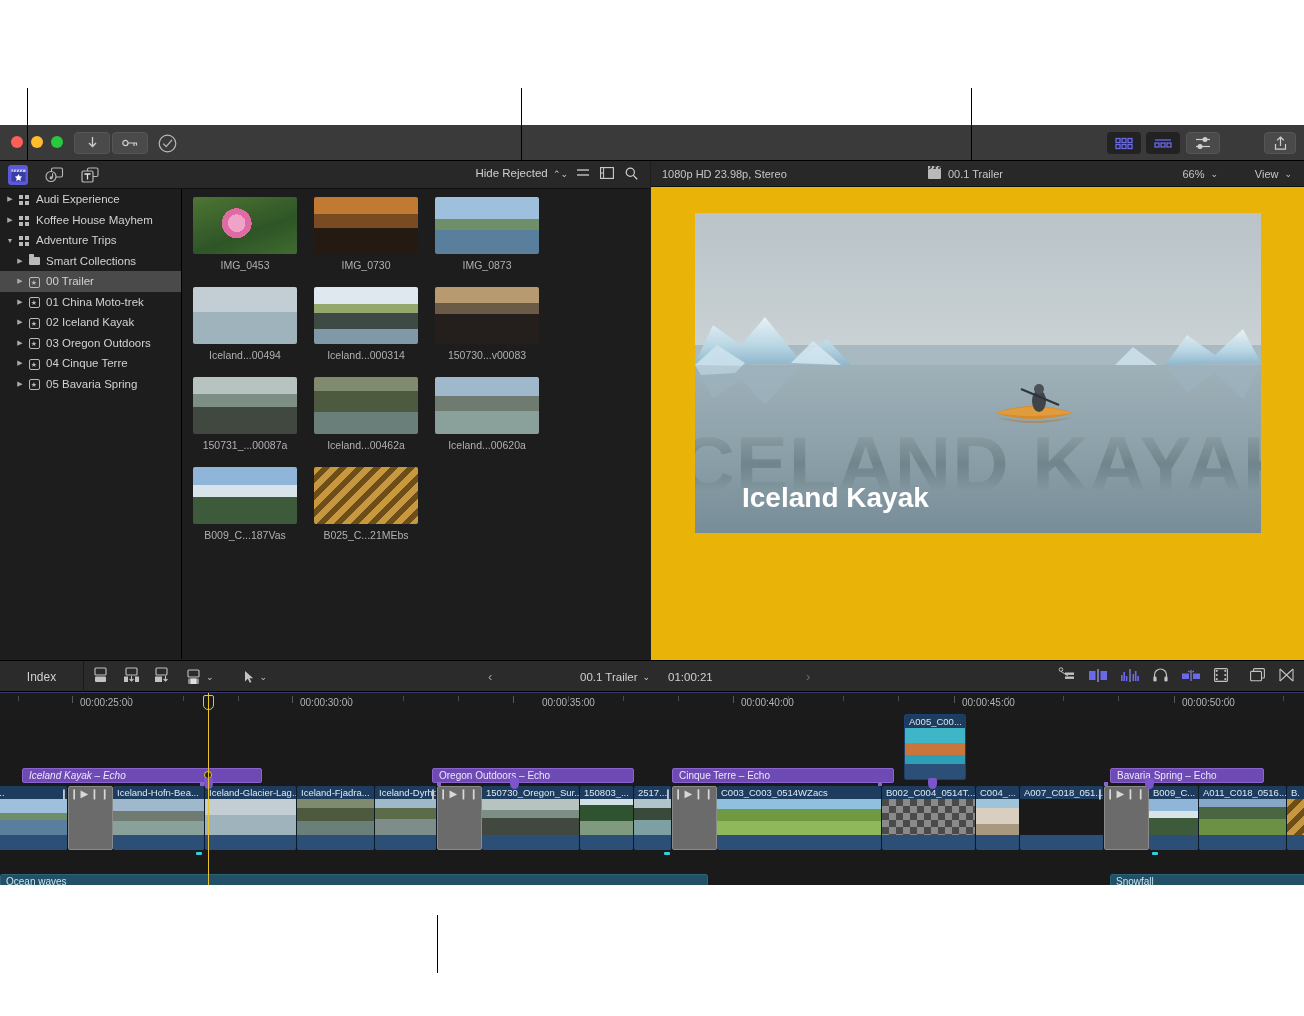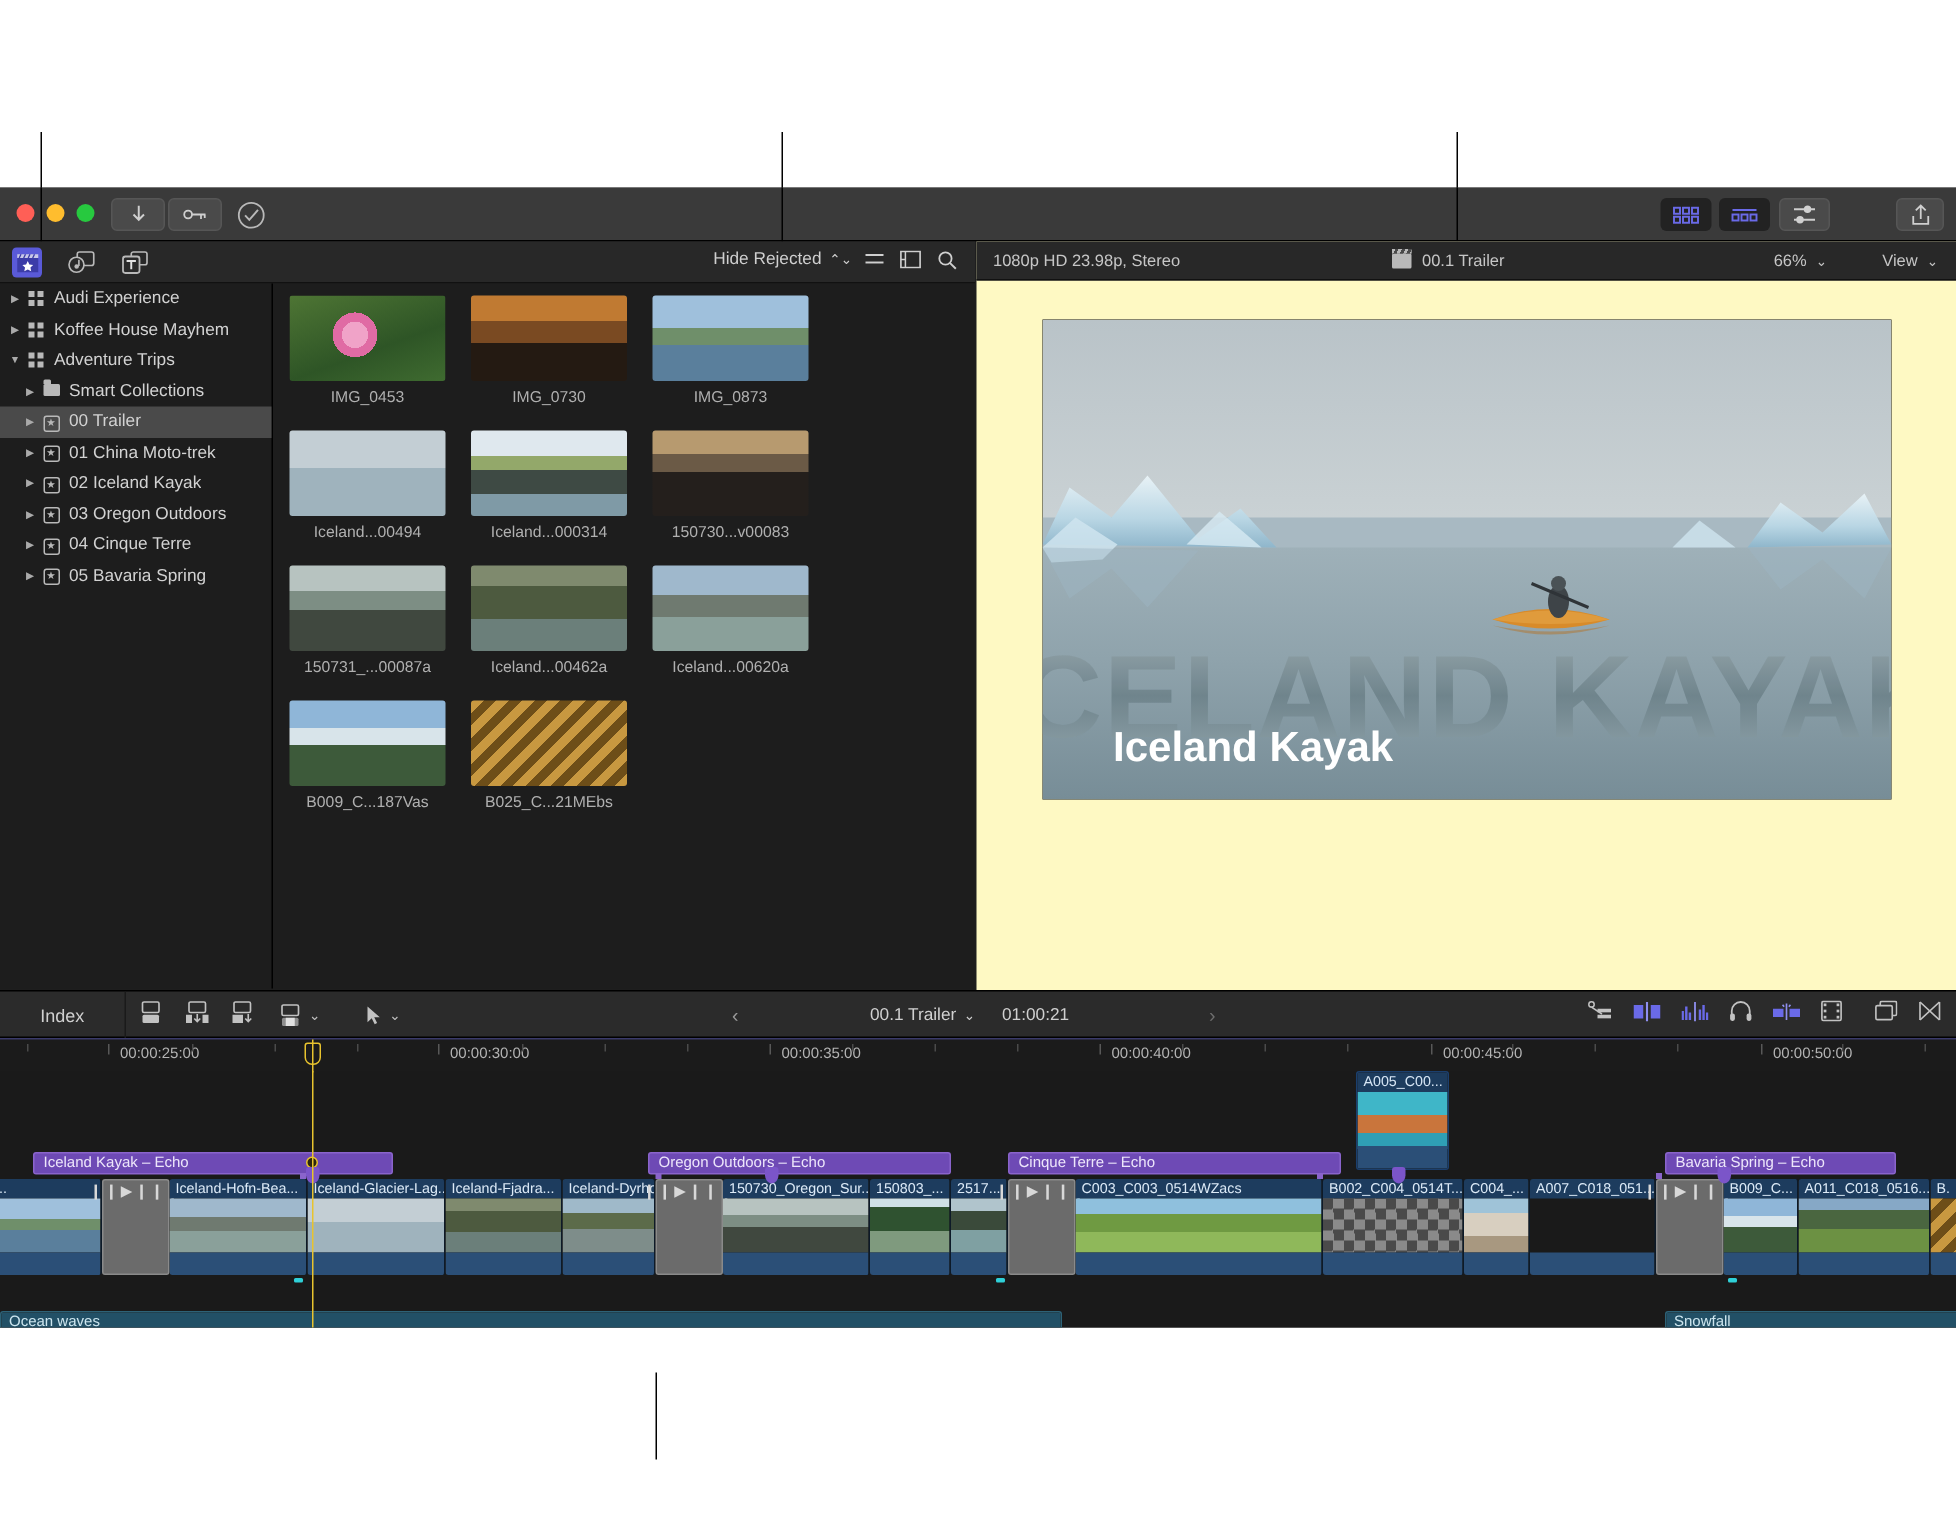--- a/index.html
+++ b/index.html
@@ -76,21 +76,21 @@
              background:#1d1d1d; overflow:hidden; }
   .bgrid { position:absolute; left:11px; top:8px; width:440px;
            display:grid; grid-template-columns:repeat(3,104px); gap:16px 17px; }
   .bcell { width:104px; }
   .bthumb { width:104px; height:57px; border-radius:2px; overflow:hidden; position:relative; }
   .bname { margin-top:5px; font-size:10.5px; color:#b0b0b0; text-align:center;
            white-space:nowrap; overflow:hidden; }
 
   
   .viewer-wrap { position:absolute; left:651px; top:36px; width:653px; height:616px;
-                 background:#fef9c3; }
+                 background:#eab308; }
   .viewer-top { position:absolute; left:0; top:0; width:653px; height:26px;
                 background:#282828; border-bottom:1px solid #111;
                 display:flex; align-items:center; color:#c6c6c6; font-size:11px; }
   .vt-fmt { position:absolute; left:11px; }
   .vt-proj { position:absolute; left:277px; display:flex; align-items:center; gap:7px; }
   .vt-zoom { position:absolute; right:86px; display:flex; align-items:center; gap:6px; }
   .vt-view { position:absolute; right:12px; display:flex; align-items:center; gap:6px; }
   .clap { width:13px; height:10px; background:#b9b9b9; border-radius:1px; position:relative; }
   .clap:before { content:""; position:absolute; left:0; top:-3px; width:13px; height:3.5px;
                  background:#8f8f8f;
@@ -666,21 +666,21 @@
         </span>
       </div>
     </div>
 
     <div class="ruler" id="ruler">
         <div class="rtick" style="left: 72px;"></div>
         <div class="rlbl" style="left: 80px;">00:00:25:00</div>
         <div class="rtick" style="left: 292px;"></div>
         <div class="rlbl" style="left: 300px;">00:00:30:00</div>
         <div class="rtick" style="left: 513px;"></div>
-        <div class="rlbl" style="left: 521px;">00:00:35:00</div>
+        <div class="rlbl" style="left: 542px;">00:00:35:00</div>
         <div class="rtick" style="left: 733px;"></div>
         <div class="rlbl" style="left: 741px;">00:00:40:00</div>
         <div class="rtick" style="left: 954px;"></div>
         <div class="rlbl" style="left: 962px;">00:00:45:00</div>
         <div class="rtick" style="left: 1174px;"></div>
         <div class="rlbl" style="left: 1182px;">00:00:50:00</div>
         <div class="rtick" style="left: 18px; height: 5px; background: rgb(74, 74, 74);"></div>
         <div class="rtick" style="left: 128px; height: 5px; background: rgb(74, 74, 74);"></div>
         <div class="rtick" style="left: 183px; height: 5px; background: rgb(74, 74, 74);"></div>
         <div class="rtick" style="left: 238px; height: 5px; background: rgb(74, 74, 74);"></div>
@@ -790,21 +790,21 @@
             <div class="cname">B.</div>
             <div class="cpix" style="background: repeating-linear-gradient(135deg, rgb(200, 152, 64) 0px, rgb(200, 152, 64) 6px, rgb(110, 78, 24) 6px, rgb(110, 78, 24) 12px);"></div>
             <div class="cwave"></div>
           </div>
         </div>
     <div class="connclip" style="left: 904px; top: 0px; width: 62px; height: 66px; text-align: right;">
           <div class="cname">A005_C00...</div>
           <div style="position: absolute; left: 0px; right: 0px; top: 13px; height: 38px; background: linear-gradient(rgb(63, 182, 200) 0px, rgb(63, 182, 200) 40%, rgb(201, 117, 60) 40%, rgb(201, 117, 60) 72%, rgb(47, 159, 181) 72%);"></div>
           <div style="position: absolute; left: 0px; right: 0px; bottom: 0px; height: 15px; background: rgb(43, 79, 119);"></div>
         </div>
-        <div class="titlebarclip" style="left: 22px; width: 240px; top: 54px;">Iceland Kayak – Echo</div>
+        <div class="titlebarclip" style="left: 22px; width: 240px; top: 54px; font-style: italic;">Iceland Kayak – Echo</div>
         <div class="titlebarclip" style="left: 432px; width: 202px; top: 54px;">Oregon Outdoors – Echo</div>
         <div class="titlebarclip" style="left: 672px; width: 222px; top: 54px;">Cinque Terre – Echo</div>
         <div class="titlebarclip" style="left: 1110px; width: 154px; top: 54px;">Bavaria Spring – Echo</div>
         <div class="kf-dot" style="left: 204px; top: 57px;"></div>
         <div class="marker-pin" style="left: 204px; top: 64px;"></div>
         <div class="marker-pin" style="left: 510px; top: 64px;"></div>
         <div class="marker-pin" style="left: 928px; top: 64px;"></div>
         <div class="marker-pin" style="left: 1145px; top: 64px;"></div>
         <div class="purple-dot" style="left: 200px; top: 68px;"></div>
         <div class="purple-dot" style="left: 437px; top: 68px;"></div>

